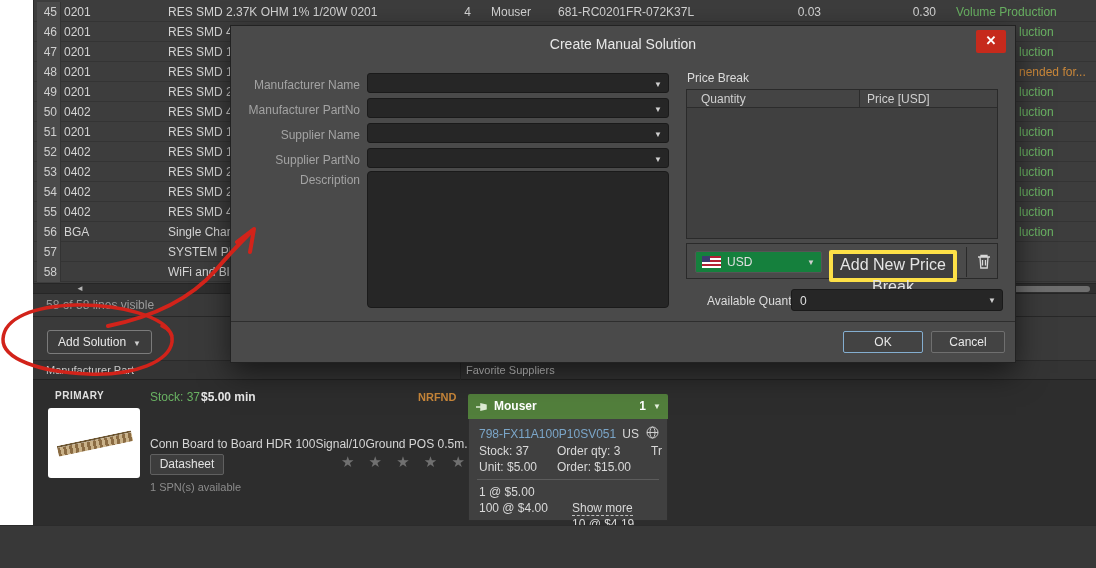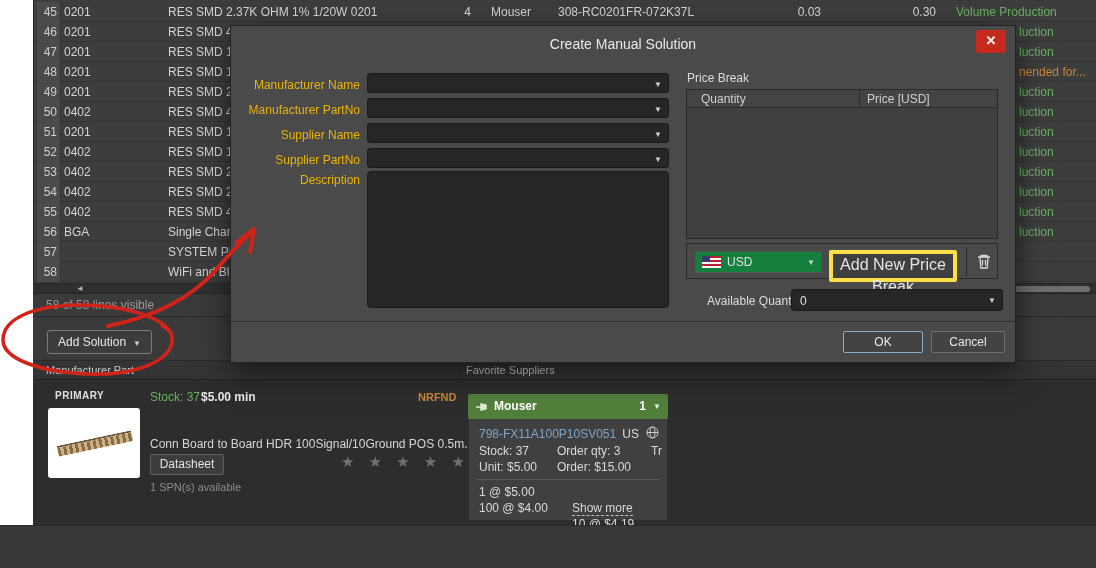--- a/index.html
+++ b/index.html
@@ -74,21 +74,21 @@
   #card-b1 { left:10px; top:66px; }
   #card-b2 { left:103px; top:66px;margin-top:32px; }
   #card-b3 { left:10px; top:82px; }
   #card-showmore { left:103px; top:82px; border-bottom:1px dashed #c0c0c0; }
   #bottom-band { left:0; top:525px; width:1096px; height:43px; background:#383838; border-top:1px solid #2b2b2b; z-index:1; }
 
   
   #dialog { left:230px; top:25px; width:786px; height:338px; background:#4a4a4a; border:1px solid #222; box-shadow:0 10px 28px rgba(0,0,0,.55); z-index:30; }
   #dialog-title { position:absolute; left:0; top:10px; width:100%; text-align:center; font-size:14px; color:#e8e8e8; }
   #dialog-close { position:absolute; right:9px; top:4px; width:30px; height:23px; background:#c62a1c; border-radius:2px; color:#ffffff; font-size:13px; font-weight:bold; text-align:center; line-height:22px; }
-  .fld-label { position:absolute; left:0; width:129px; text-align:right; font-size:12px; color:#eab308; white-space:nowrap; }
+  .fld-label { position:absolute; left:0; width:129px; text-align:right; font-size:12px; color:#a3a3a3; white-space:nowrap; }
   .combo { position:absolute; left:136px; width:302px; height:20px; background:#262626; border:1px solid #1a1a1a; border-radius:3px; }
   .combo .caret, .combo2 .caret { position:absolute; right:6px; top:6px; font-size:8px; color:#cfcfcf; }
   #desc-textarea { position:absolute; left:136px; top:145px; width:302px; height:137px; background:#262626; border:1px solid #1a1a1a; border-radius:4px; }
   #pb-label { position:absolute; left:456px; top:45px; font-size:12px; color:#dcdcdc; }
   #pb-table { position:absolute; left:455px; top:63px; width:312px; height:150px; background:#404040; border:1px solid #2a2a2a; }
   #pb-head { position:absolute; left:0; top:0; width:100%; height:18px; border-bottom:1px solid #2c2c2c; background:#444; }
   #pb-head .col { position:absolute; top:2px; font-size:12px; color:#d0d0d0; }
   #pb-col-qty { left:14px; }
   #pb-col-price { left:180px; }
   #pb-col-div { position:absolute; left:172px; top:0; width:1px; height:18px; background:#2c2c2c; }
@@ -115,21 +115,21 @@
 </head>
 <body>
 
 <div id="table-area" class="abs">
     <div class="bom-row" style="top: 2px;">
       <span class="cell c-num">45</span>
       <span class="cell c-fp">0201</span>
       <span class="cell c-desc-full">RES SMD 2.37K OHM 1% 1/20W 0201</span>
       <span class="cell c-qty">4</span>
       <span class="cell c-sup">Mouser</span>
-      <span class="cell c-pn">308-RC0201FR-072K37L</span>
+      <span class="cell c-pn">681-RC0201FR-072K37L</span>
       <span class="cell c-unit">0.03</span>
       <span class="cell c-ext">0.30</span>
       <span class="cell c-status st-green">Volume Production</span>
     </div>
     <div class="bom-row" style="top: 22px;">
       <span class="cell c-num">46</span>
       <span class="cell c-fp">0201</span>
       <span class="cell c-desc">RES SMD 4.7</span>
       <span class="cell c-frag st-green">luction</span>
     </div>

